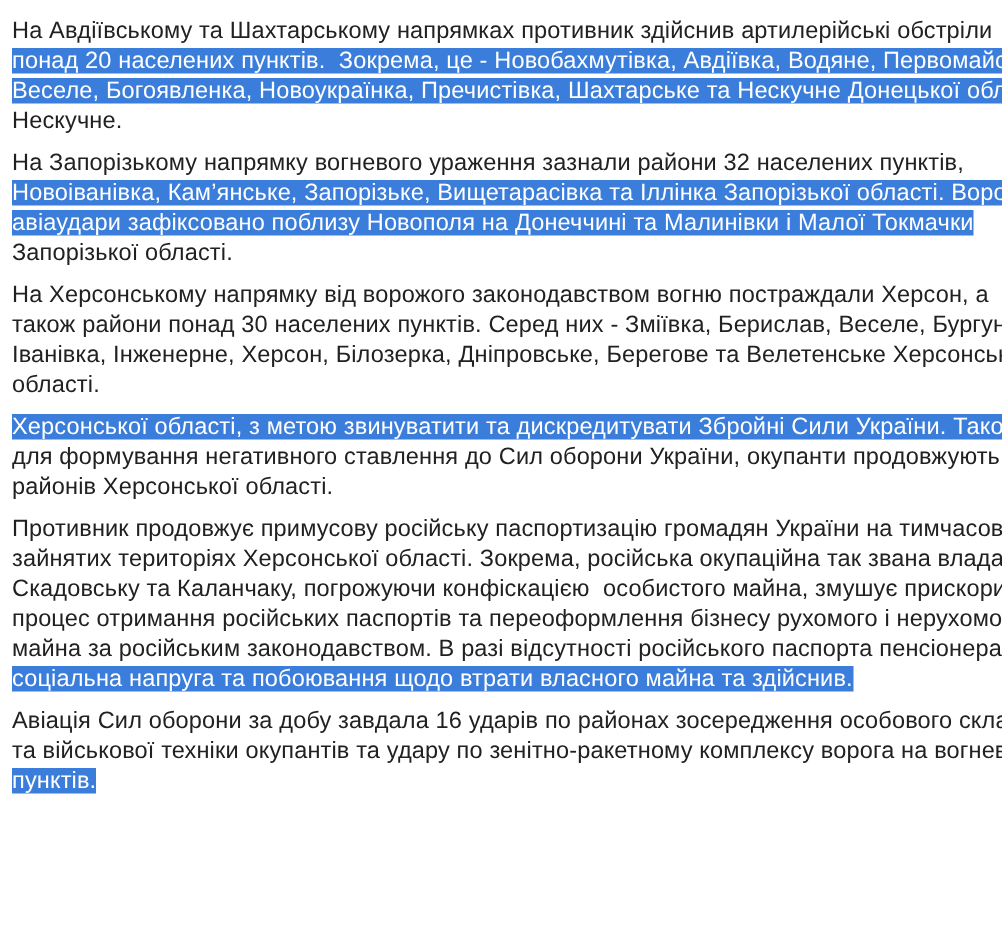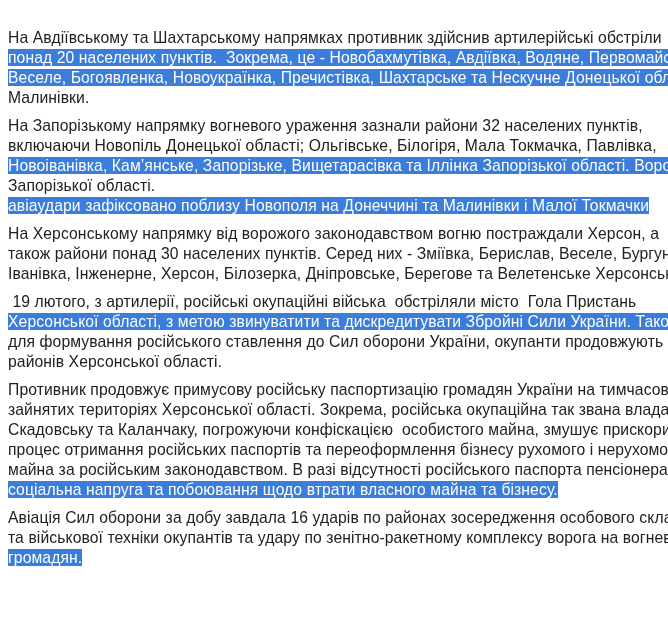--- a/index.html
+++ b/index.html
@@ -14,21 +14,20 @@
   }
   .doc {
     box-sizing: border-box;
     width: 668px;
     padding: 11px 6px 0 8px;
     font-family: "Liberation Sans", sans-serif;
     font-size: 15.7px;
     line-height: 20px;
     color: var(--text-color, #212121);
     letter-spacing: 0.1px;
-    margin-top: 17px;
   }
   .para {
     margin: 0 0 8px 0;
   }
   .line {
     white-space: pre;
     height: 20px;
     overflow: visible;
   }
   .hl {
@@ -37,46 +36,45 @@
   }
 </style>
 </head>
 <body style="background: rgb(255, 255, 255);">
 
 <div class="doc">
     <div class="para">
       <div class="line">На Авдіївському та Шахтарському напрямках противник здійснив артилерійські обстріли</div>
       <div class="line"><span class="hl">понад 20 населених пунктів.  Зокрема, це - Новобахмутівка, Авдіївка, Водяне, Первомайське,</span></div>
       <div class="line"><span class="hl">Веселе, Богоявленка, Новоукраїнка, Пречистівка, Шахтарське та Нескучне Донецької області.</span></div>
-      <div class="line">Малинівки.</div>
+      <div class="line">Нескучне.</div>
     </div>
     <div class="para">
       <div class="line">На Запорізькому напрямку вогневого ураження зазнали райони 32 населених пунктів,</div>
-      <div class="line">включаючи Новопіль Донецької області; Ольгівське, Білогіря, Мала Токмачка, Павлівка,</div>
       <div class="line"><span class="hl">Новоіванівка, Кам’янське, Запорізьке, Вищетарасівка та Іллінка Запорізької області. Ворожі</span></div>
+      <div class="line"><span class="hl">авіаудари зафіксовано поблизу Новополя на Донеччині та Малинівки і Малої Токмачки</span></div>
       <div class="line">Запорізької області.</div>
-      <div class="line"><span class="hl">авіаудари зафіксовано поблизу Новополя на Донеччині та Малинівки і Малої Токмачки</span></div>
     </div>
     <div class="para">
       <div class="line">На Херсонському напрямку від ворожого законодавством вогню постраждали Херсон, а</div>
       <div class="line">також райони понад 30 населених пунктів. Серед них - Зміївка, Берислав, Веселе, Бургунка,</div>
       <div class="line">Іванівка, Інженерне, Херсон, Білозерка, Дніпровське, Берегове та Велетенське Херсонської</div>
+      <div class="line">області.</div>
     </div>
     <div class="para">
-      <div class="line"> 19 лютого, з артилерії, російські окупаційні війська  обстріляли місто  Гола Пристань</div>
       <div class="line"><span class="hl">Херсонської області, з метою звинуватити та дискредитувати Збройні Сили України. Також,</span></div>
-      <div class="line">для формування російського ставлення до Сил оборони України, окупанти продовжують</div>
+      <div class="line">для формування негативного ставлення до Сил оборони України, окупанти продовжують</div>
       <div class="line">районів Херсонської області.</div>
     </div>
     <div class="para">
       <div class="line">Противник продовжує примусову російську паспортизацію громадян України на тимчасово</div>
       <div class="line">зайнятих територіях Херсонської області. Зокрема, російська окупаційна так звана влада у</div>
       <div class="line">Скадовську та Каланчаку, погрожуючи конфіскацією  особистого майна, змушує прискорити</div>
       <div class="line">процес отримання російських паспортів та переоформлення бізнесу рухомого і нерухомого</div>
       <div class="line">майна за російським законодавством. В разі відсутності російського паспорта пенсіонерам</div>
-      <div class="line"><span class="hl">соціальна напруга та побоювання щодо втрати власного майна та бізнесу.</span></div>
+      <div class="line"><span class="hl">соціальна напруга та побоювання щодо втрати власного майна та здійснив.</span></div>
     </div>
     <div class="para">
       <div class="line">Авіація Сил оборони за добу завдала 16 ударів по районах зосередження особового складу</div>
       <div class="line">та військової техніки окупантів та удару по зенітно-ракетному комплексу ворога на вогневій</div>
-      <div class="line"><span class="hl">громадян.</span></div>
+      <div class="line"><span class="hl">пунктів.</span></div>
     </div>
   </div>
 
 </body></html>

